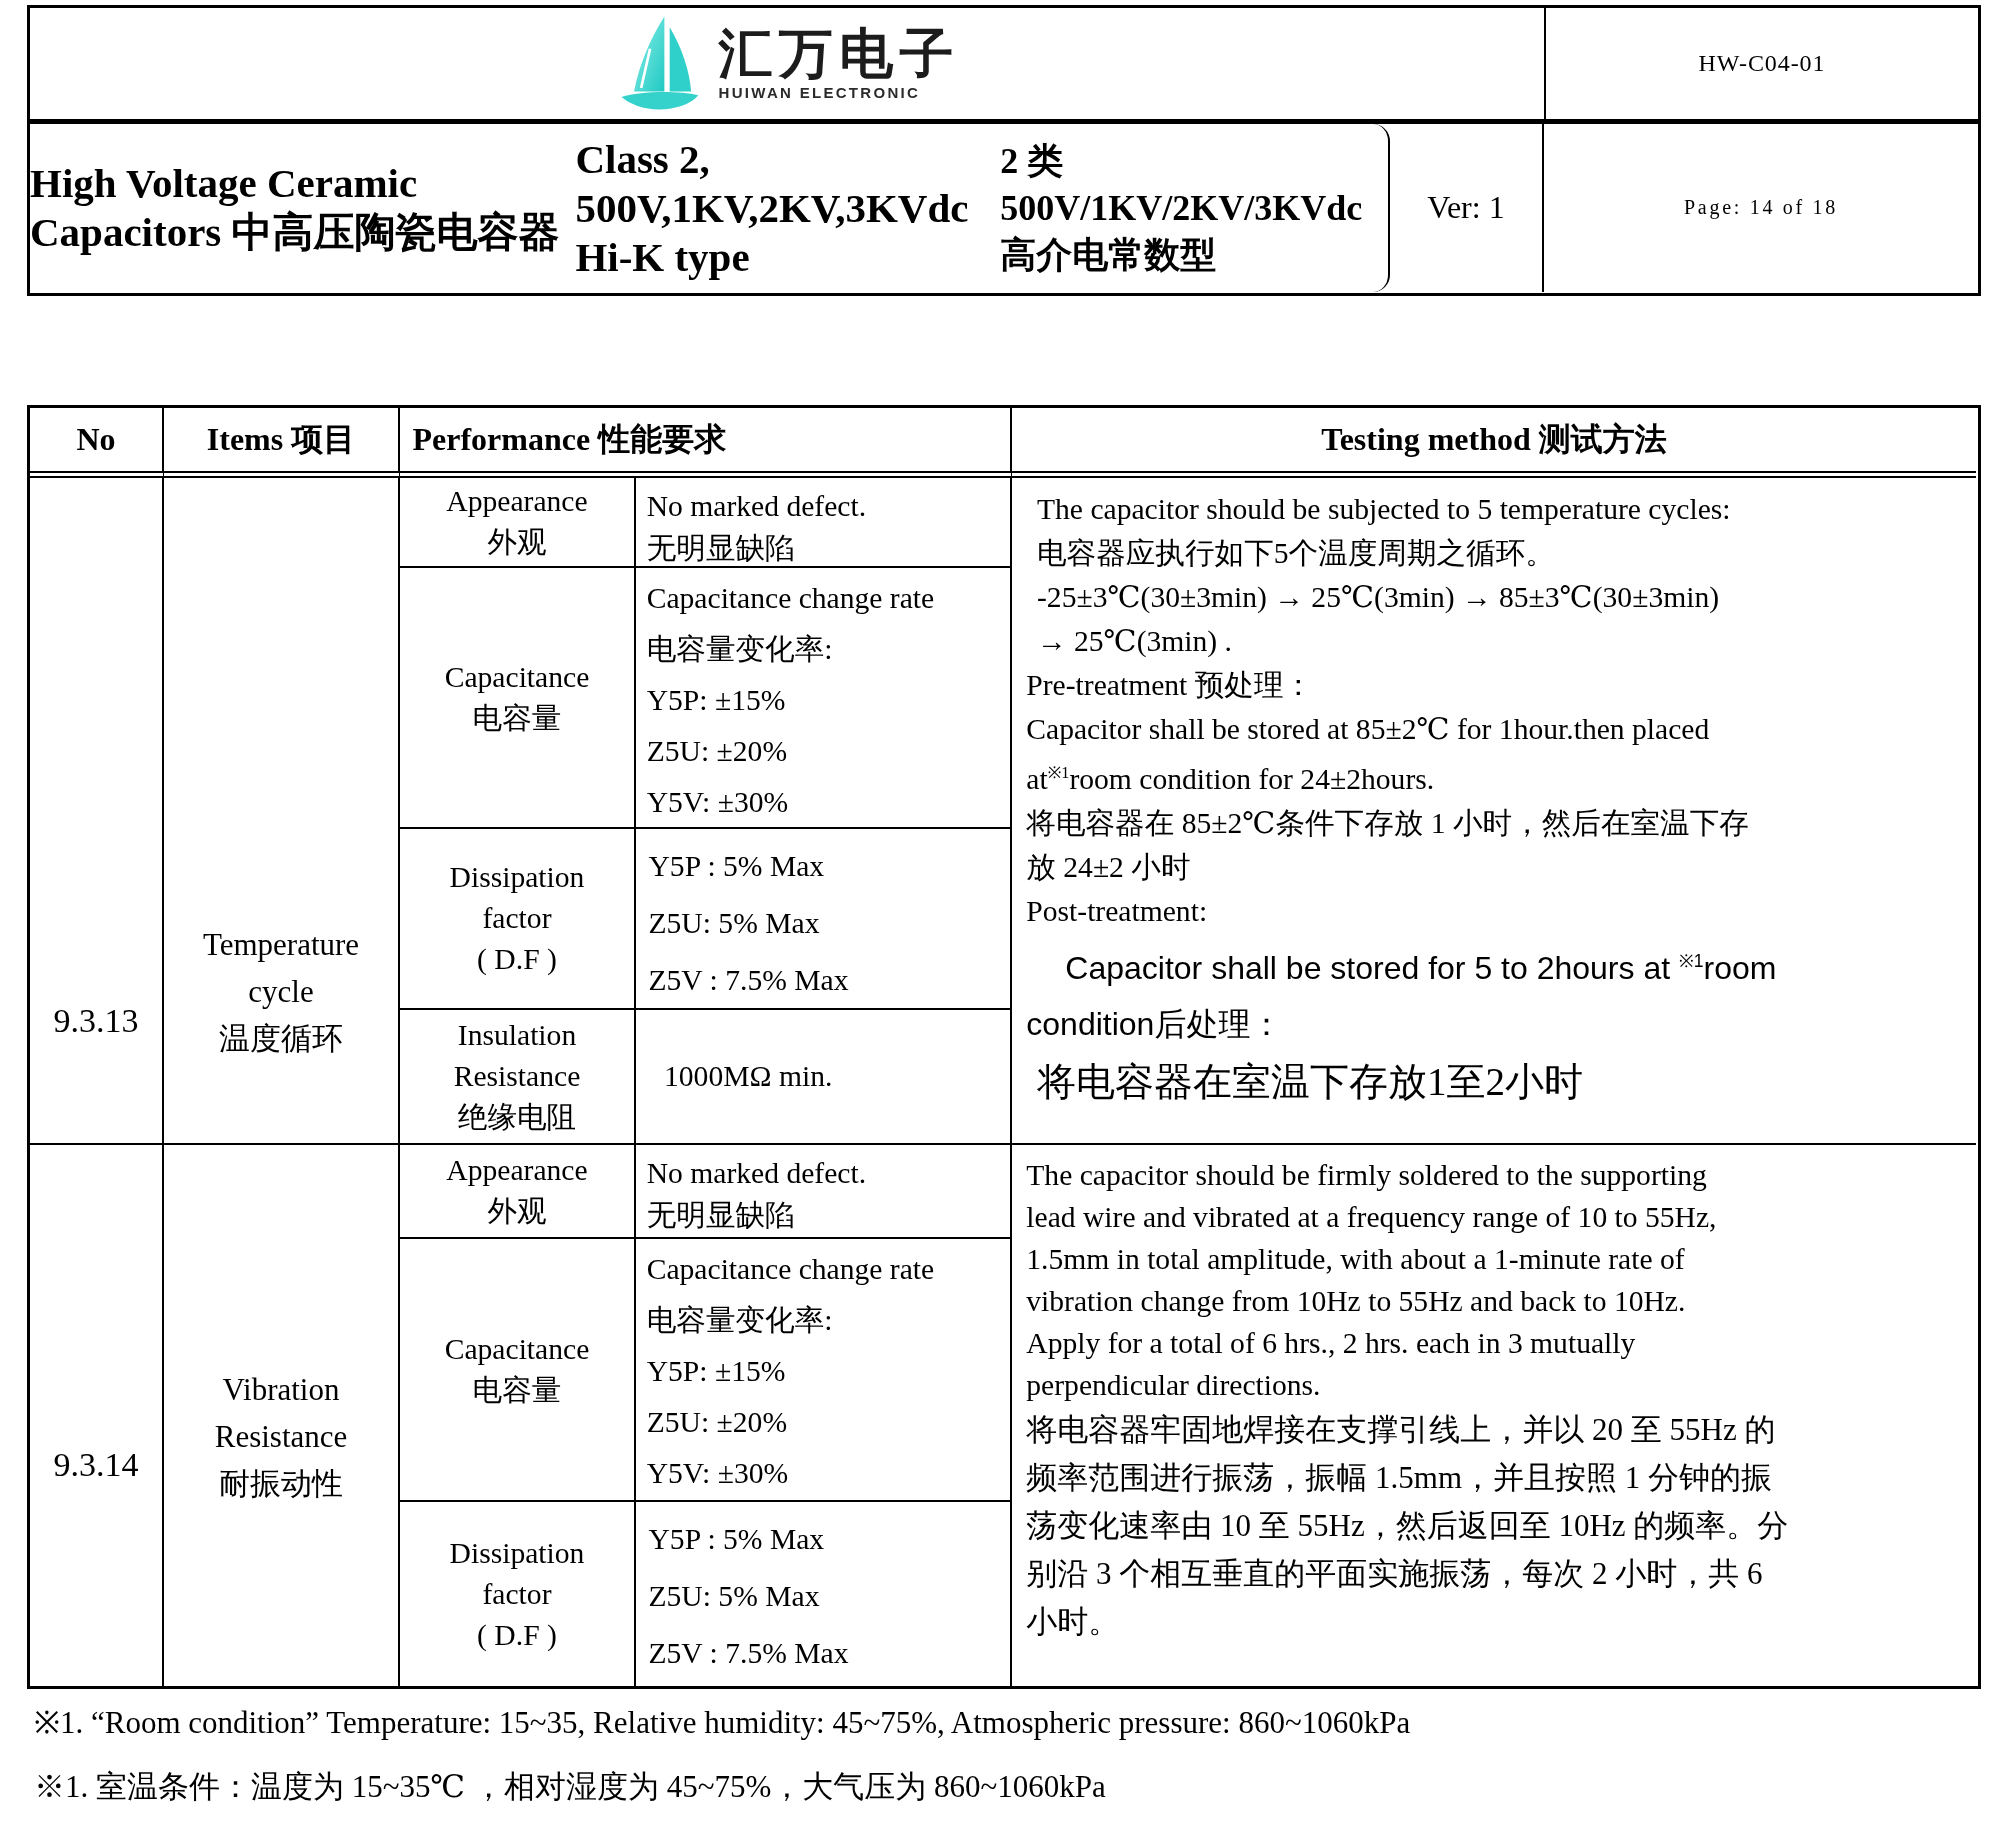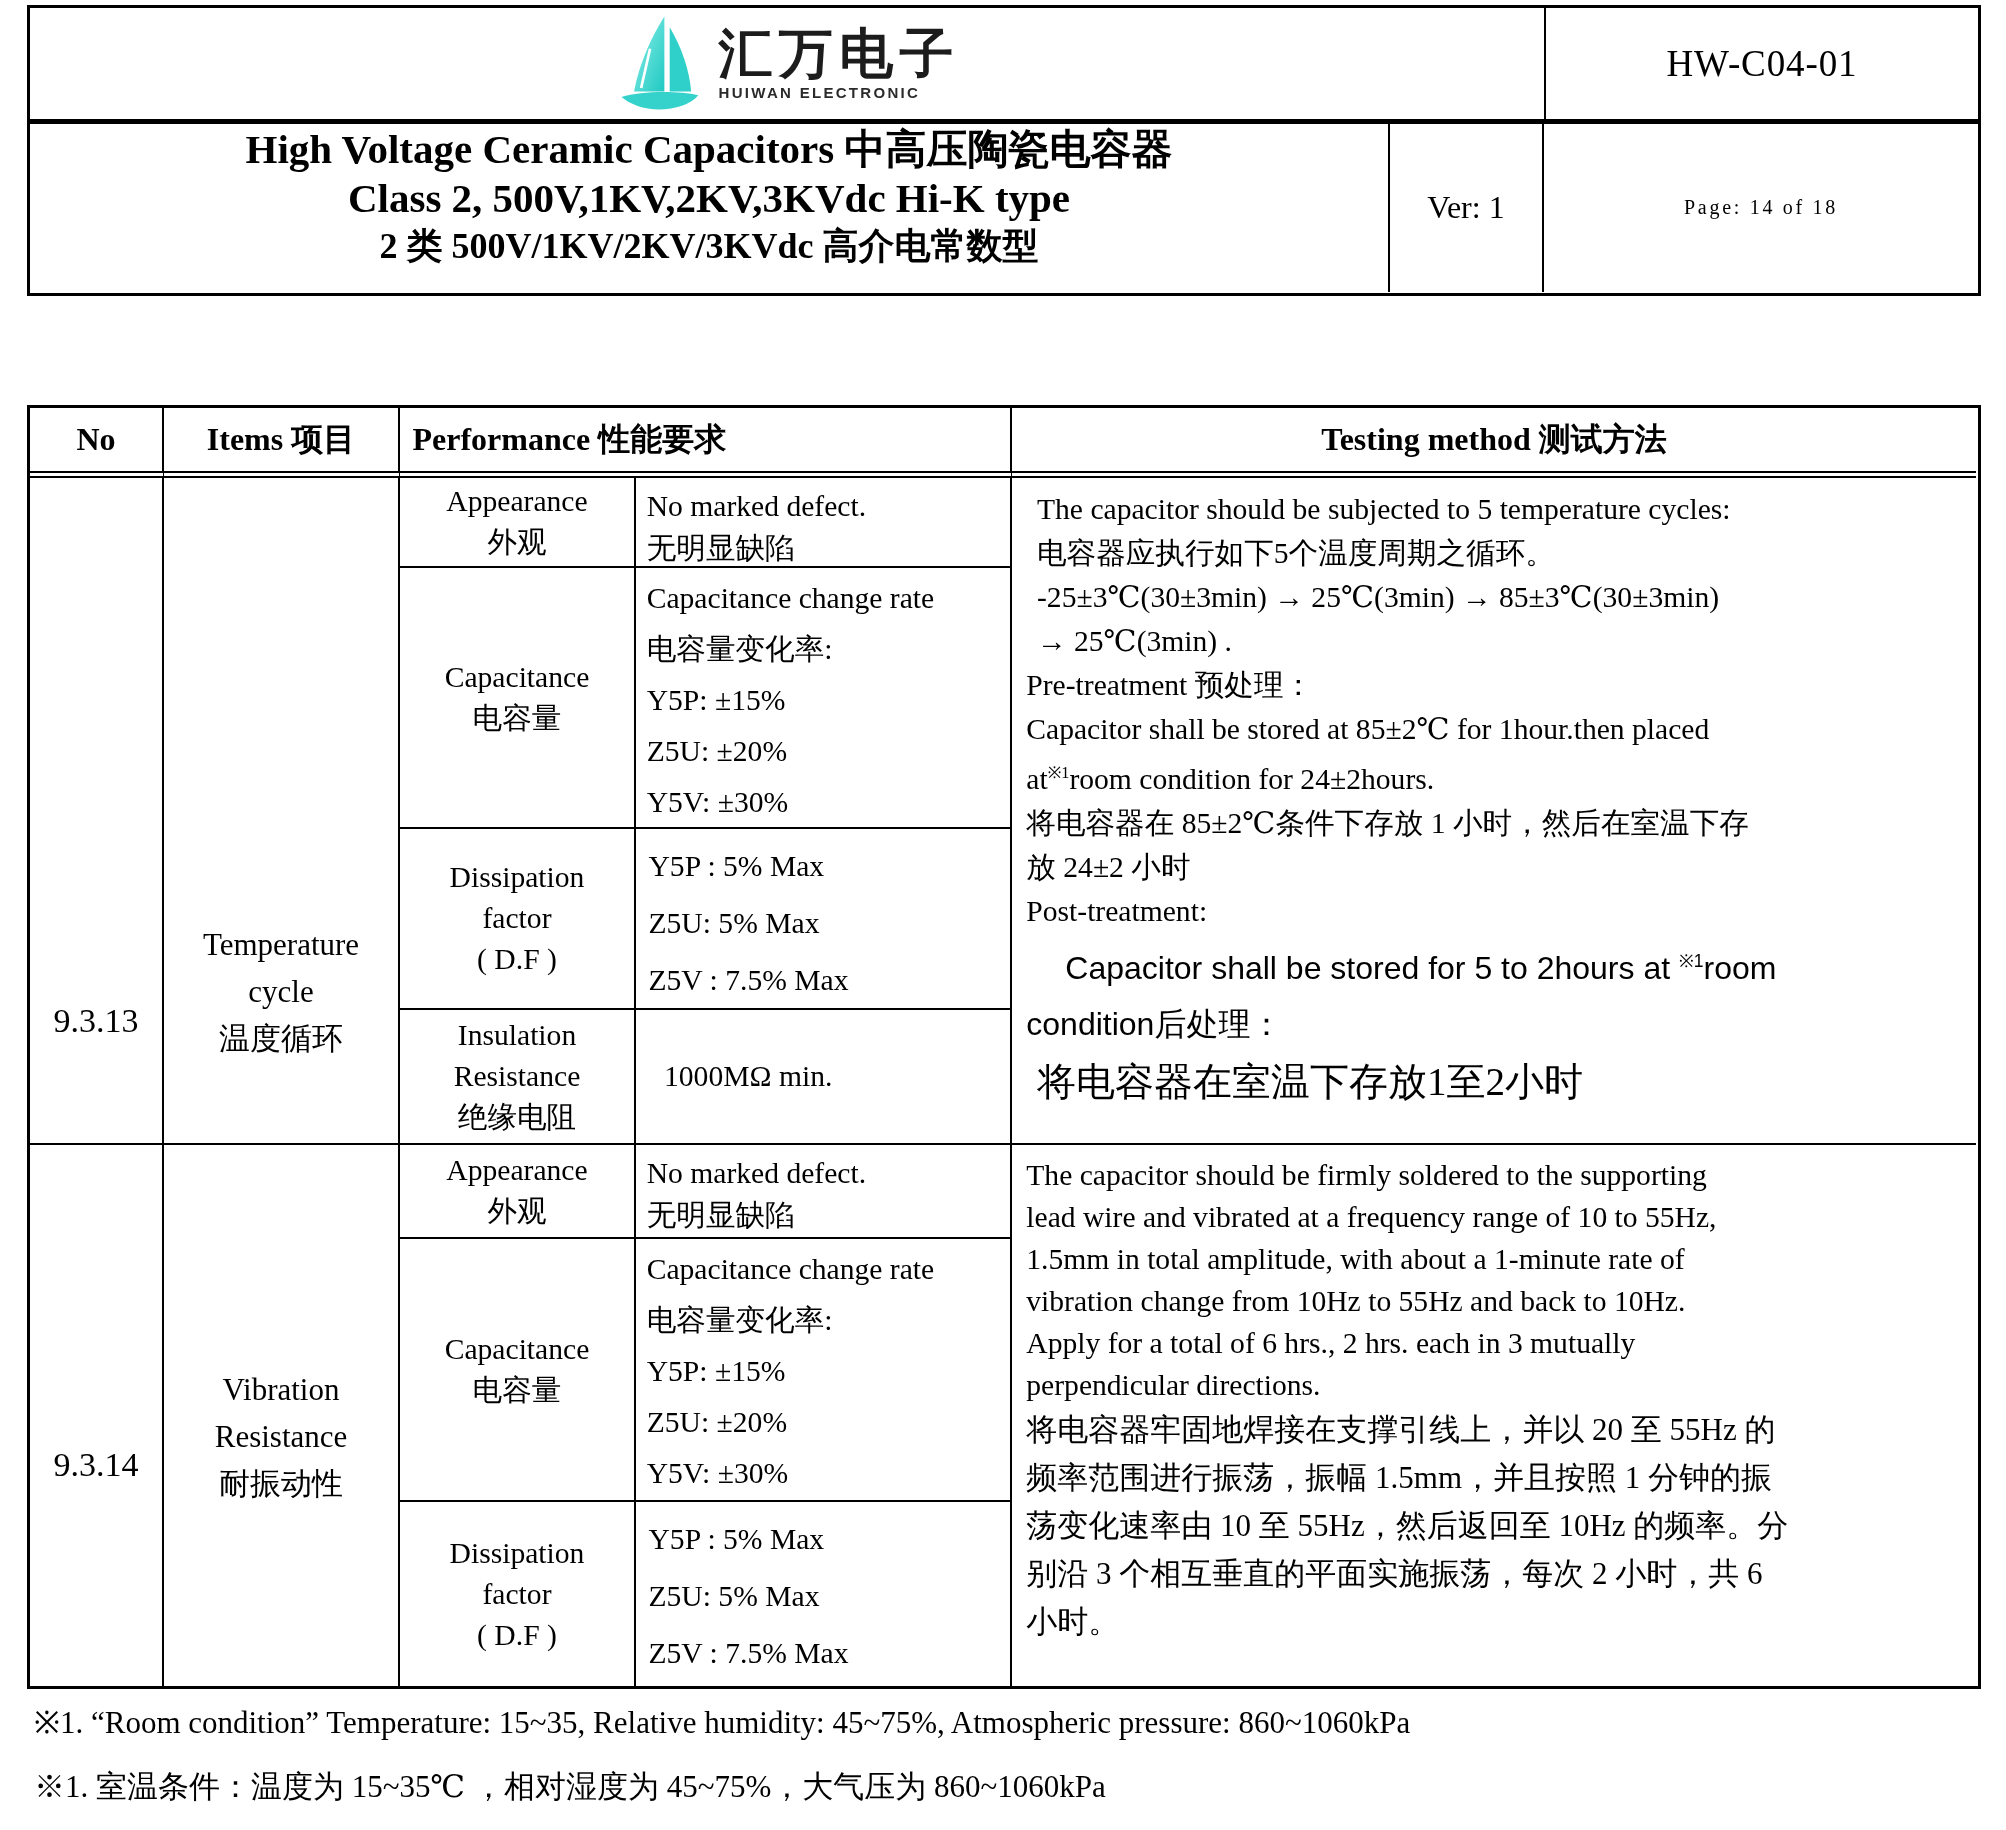--- a/index.html
+++ b/index.html
@@ -5,28 +5,28 @@
   html,body{margin:0;padding:0;background:#fff;}
   body{width:2006px;height:1831px;position:relative;overflow:hidden;
        font-family:"Liberation Serif","DejaVu Serif",serif;color:#000;}
   
   .hdr{position:absolute;left:27px;top:4.5px;width:1954px;height:291px;
        border:3.6px solid #000;box-sizing:border-box;}
   .hdr-row1{height:116px;border-bottom:5.4px solid #000;display:flex;box-sizing:border-box;justify-content:center;}
   .hdr-row2{height:168px;display:flex;box-sizing:border-box;}
   .logo-cell{flex:0 0 1514px;border-right:0;display:flex;align-items:center;justify-content:center;gap:14.3px;}
   .docno-cell{flex:1;border-left:2.7px solid #000;display:flex;align-items:center;justify-content:center;
-              font-size:37px;letter-spacing:0.9px;}
+              font-size:24px;letter-spacing:0.9px;}
   .logo-text{display:flex;flex-direction:column;align-items:flex-start;}
   .logo-cn{font-size:54px;font-weight:bold;letter-spacing:6.3px;color:#1c1c1c;line-height:1.05;
            font-family:"Liberation Sans",sans-serif;}
   .logo-en{font-size:15px;font-weight:bold;letter-spacing:2.3px;color:#2b2b2b;margin-top:1.8px;
            font-family:"Liberation Sans",sans-serif;}
-  .title-cell{flex:0 0 1360px;border-right:2.7px solid #000;display:flex;flex-direction:column;
-              justify-content:flex-start;align-items:center;box-sizing:border-box;padding-top:1.8px;}
+  .title-cell{flex:0 0 1360px;border-right:2.7px solid #000;display:flex;flex-direction:row;
+              justify-content:flex-end;align-items:center;box-sizing:border-box;padding-top:1.8px;border-radius:17px;}
   .ver-cell{flex:0 0 154px;border-right:2.7px solid #000;display:flex;align-items:center;
             justify-content:center;font-size:32px;box-sizing:border-box;}
   .page-cell{flex:1;display:flex;align-items:center;justify-content:center;font-size:20px;letter-spacing:2.7px;}
   .t1,.t2{font-size:41px;font-weight:bold;line-height:49px;}
   .t3{font-size:36px;font-weight:bold;line-height:47px;}
   
   .tbl{position:absolute;left:27px;top:405px;width:1954px;box-sizing:border-box;
        border:3.6px solid #000;display:grid;
        grid-template-columns:134px 236px 236px 376px 964px;
        grid-template-rows:70px 90px 261px 181px 135px 94px 263px 184px;}

